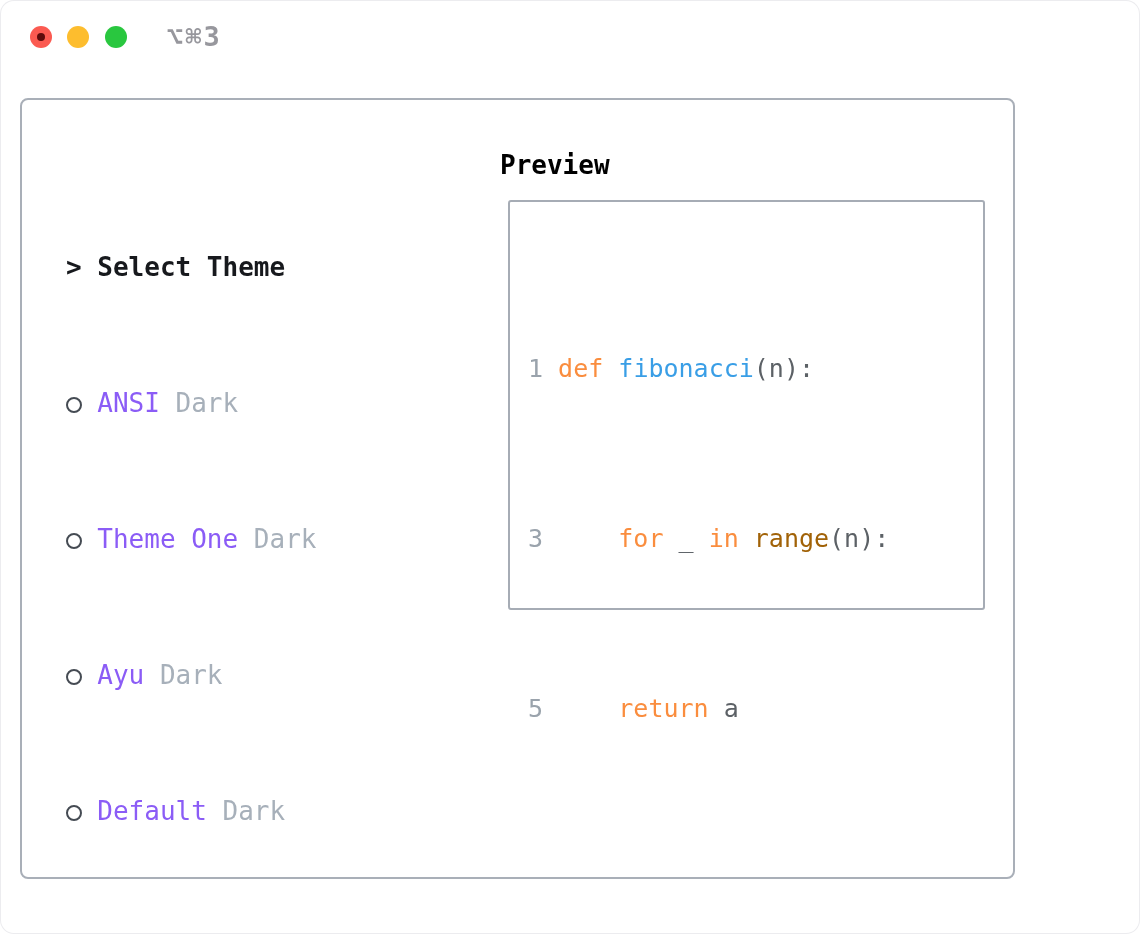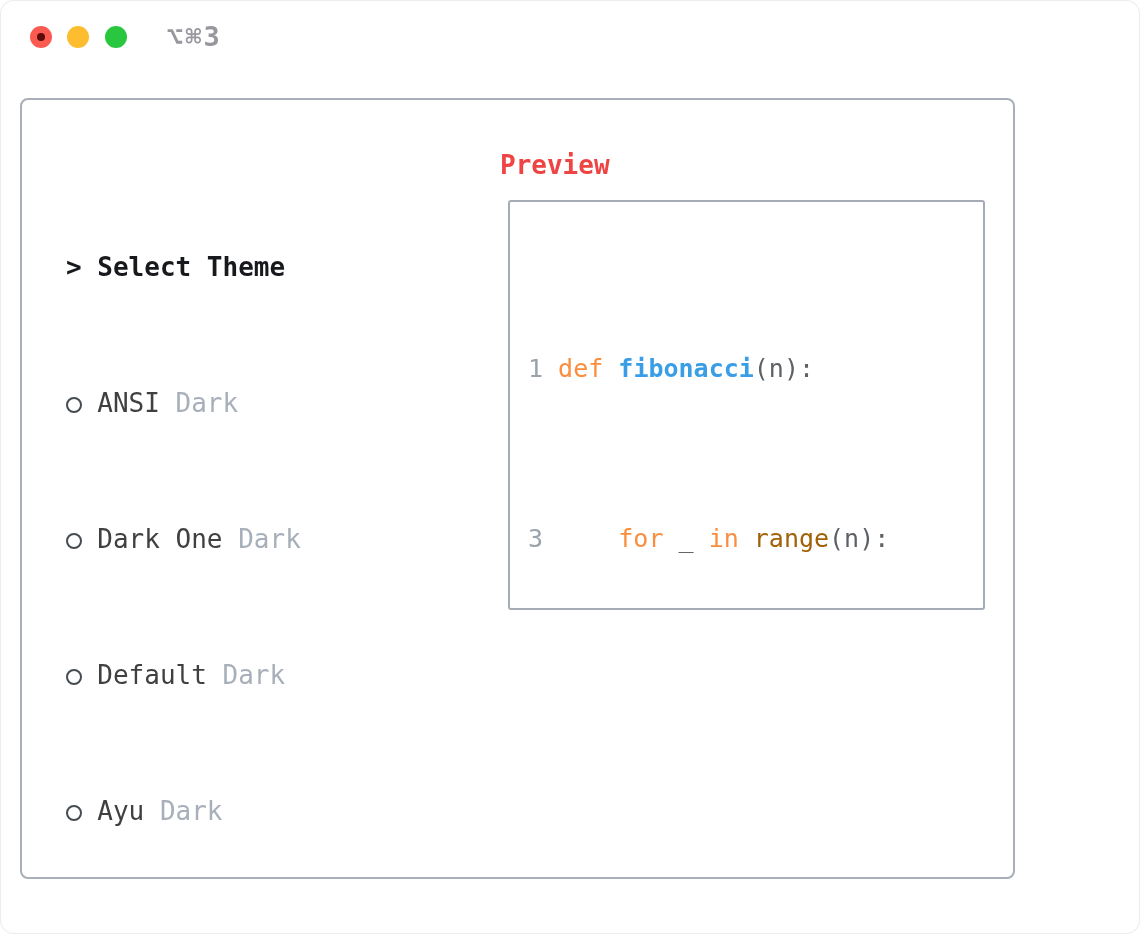--- a/index.html
+++ b/index.html
@@ -17,35 +17,35 @@
   .win-title{position:absolute;left:167px;top:21px;font-size:27px;font-weight:bold;
     color:#97979d;letter-spacing:2px;}
   
   .panel{position:absolute;left:20px;top:98px;width:995px;height:781px;
     border:2px solid #a9afb8;border-radius:8px;box-sizing:border-box;background:#fff;}
   
   .menu{position:absolute;left:12px;top:48px;font-size:26px;line-height:34px;white-space:pre;}
   .row{height:34px;margin-left:32px;}
   .pfx{display:inline-block;width:2ch;}
   .arrow,.hdr{font-weight:bold;color:#17191d;}
-  .name{color:#404040;}
+  .name{color:#8b5cf6;}
   .tag{margin-left:1ch;color:#a7b0ba;}
   .dot{display:inline-block;width:16px;height:16px;box-sizing:border-box;
     border:2px solid #454b53;border-radius:50%;vertical-align:-1px;}
   
   .preview-title{position:absolute;left:478px;top:48px;font-size:26px;line-height:34px;
-    font-weight:bold;color:#ef4444;}
+    font-weight:bold;color:#000000;}
   .preview-box{position:absolute;left:486px;top:100px;width:477px;height:410px;
     border:2px solid #a6acb5;border-radius:3px;box-sizing:border-box;background:#fff;}
   .code{position:absolute;left:18px;top:48px;font-size:25px;line-height:34px;white-space:pre;}
   .code-line{height:34px;}
   .lnum{display:inline-block;width:1ch;color:#9aa3ac;}
   .tk-plain{color:#5c6166;}
   .tk-keyword{color:#fa8d3e;margin-top:39px;}
-  .tk-entity{color:#399ee6;font-weight:bold;}
+  .tk-entity{color:#399ee6;}
   .tk-constant{color:#a37acc;}
   .tk-markup{color:#a16207;}
 </style>
 </head>
 <body>
 
 <div class="window">
 
   <div class="titlebar">
     <span class="light red">
@@ -57,25 +57,25 @@
   </div>
 
   <div class="panel">
 
     <div class="menu">
 
       <div class="row"><span class="pfx arrow">&gt;</span><span class="hdr">Select Theme</span></div>
 
       <div class="row theme-row"><span class="pfx"><span class="dot"></span></span><span class="name">ANSI</span><span class="tag">Dark</span></div>
 
-      <div class="row theme-row"><span class="pfx"><span class="dot"></span></span><span class="name">Dark One</span><span class="tag">Dark</span></div>
+      <div class="row theme-row"><span class="pfx"><span class="dot"></span></span><span class="name">Theme One</span><span class="tag">Dark</span></div>
+
+      <div class="row theme-row"><span class="pfx"><span class="dot"></span></span><span class="name">Ayu</span><span class="tag">Dark</span></div>
 
       <div class="row theme-row"><span class="pfx"><span class="dot"></span></span><span class="name">Default</span><span class="tag">Dark</span></div>
-
-      <div class="row theme-row"><span class="pfx"><span class="dot"></span></span><span class="name">Ayu</span><span class="tag">Dark</span></div>
 
       <div class="row theme-row"><span class="pfx"></span><span class="name">Dracula</span><span class="tag">Dark</span></div>
 
       
 
       
 
       
 
       
@@ -104,20 +104,21 @@
 
     <div class="preview-box">
       <div class="code">
 
         <div class="code-line"><span class="lnum">1</span><span class="tk-plain"> </span><span class="tk-keyword">def</span><span class="tk-plain"> </span><span class="tk-entity">fibonacci</span><span class="tk-plain">(n):</span></div>
 
 
         <div class="code-line"><span class="lnum">3</span><span class="tk-plain">     </span><span class="tk-keyword">for</span><span class="tk-plain"> _ </span><span class="tk-keyword">in</span><span class="tk-plain"> </span><span class="tk-markup">range</span><span class="tk-plain">(n):</span></div>
 
 
+        <div class="code-line"><span class="lnum">5</span><span class="tk-plain">     </span><span class="tk-keyword">return</span><span class="tk-plain"> a</span></div>
 
         
 
         
 
         
 
         
 
       </div>

